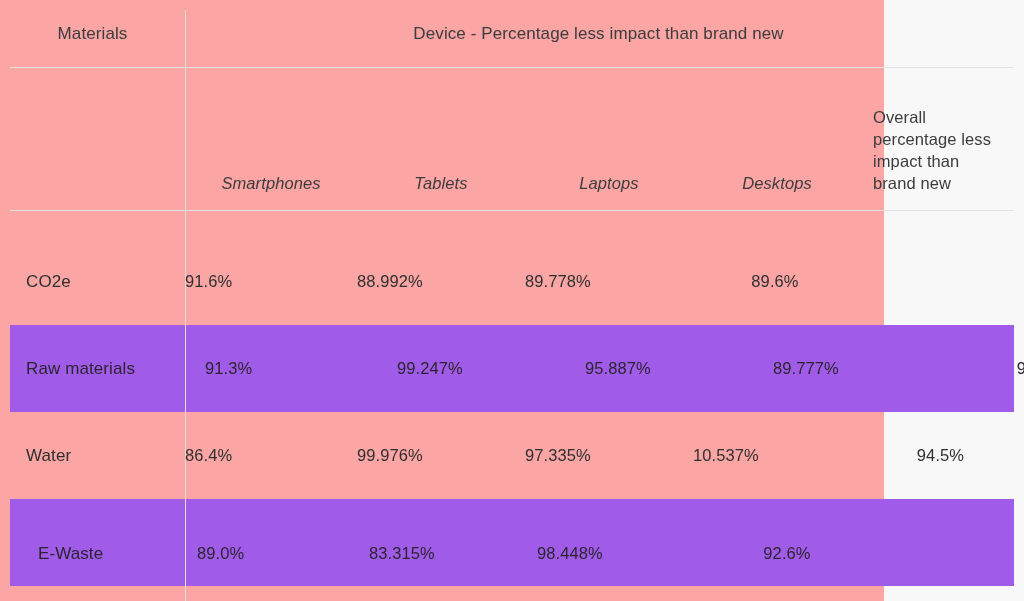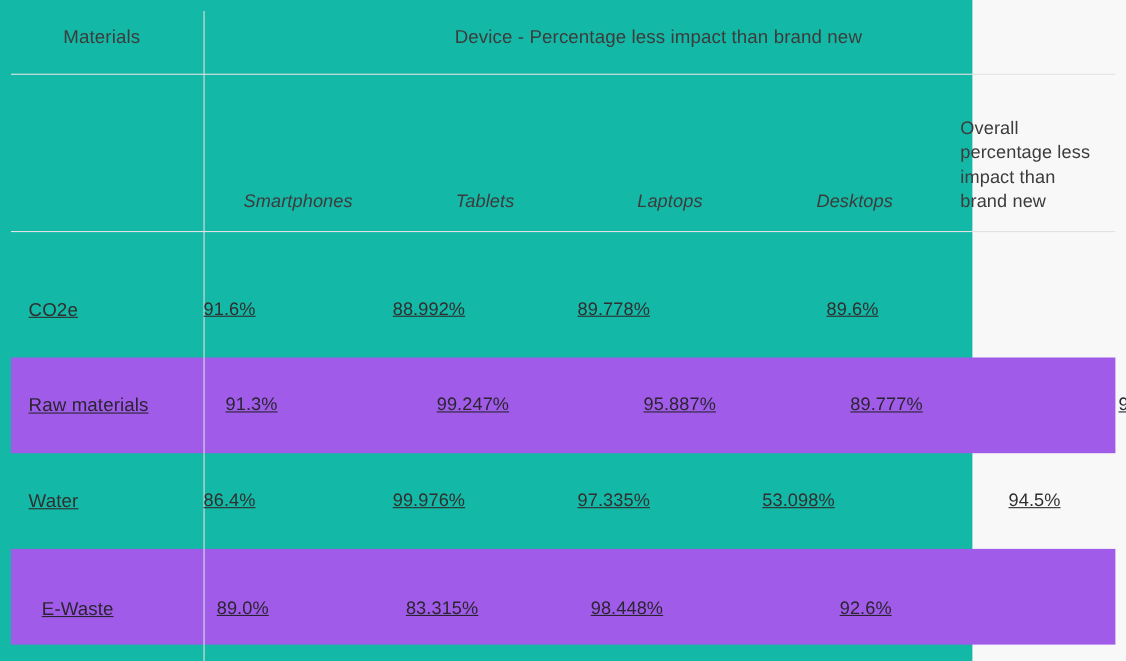--- a/index.html
+++ b/index.html
@@ -12,21 +12,21 @@
     background: #f8f8f8;
     font-family: "Liberation Sans", sans-serif;
     color: #3a3a3a;
     overflow: hidden;
   }
 
   .table-wrap {
     position: relative;
     width: 884px;
     height: 601px;
-    background: #14b8a6;
+    background: #fca5a5;
   }
 
   
   .vrule {
     position: absolute;
     left: 185px;
     top: 10px;
     width: 1px;
     height: 591px;
     background: #dedede;
@@ -117,21 +117,21 @@
     position: absolute;
     left: 10px;
     width: 1004px;
     height: 87px;
     background: #a05ce8;
     z-index: 0;
   }
   .band.b1 { top: 325px; }
   .band.b3 { top: 499px; }
 
-  .row-data > * { position: relative; z-index: 1; text-decoration: underline; }
+  .row-data > * { position: relative; z-index: 1; }
 
   .cell-label {
     padding-left: 26px;
     font-size: 17px;
     color: #2f2f2f;
     letter-spacing: 0.1px;
   }
   .cell-value {
     text-align: left;
     font-size: 16.5px;
@@ -194,21 +194,21 @@
     <div class="cell-value">95.887%</div>
     <div class="cell-value">89.777%</div>
     <div class="cell-value-overall">94.1%</div>
   </div>
 
   <div class="row row-data r2">
     <div class="cell-label">Water</div>
     <div class="cell-value">86.4%</div>
     <div class="cell-value">99.976%</div>
     <div class="cell-value">97.335%</div>
-    <div class="cell-value">53.098%</div>
+    <div class="cell-value">10.537%</div>
     <div class="cell-value-overall">94.5%</div>
   </div>
 
   <div class="row row-data r3 on-purple">
     <div class="cell-label">E-Waste</div>
     <div class="cell-value">89.0%</div>
     <div class="cell-value">83.315%</div>
     <div class="cell-value">98.448%</div>
     <div class="cell-value-overall">92.6%</div>
   </div>

